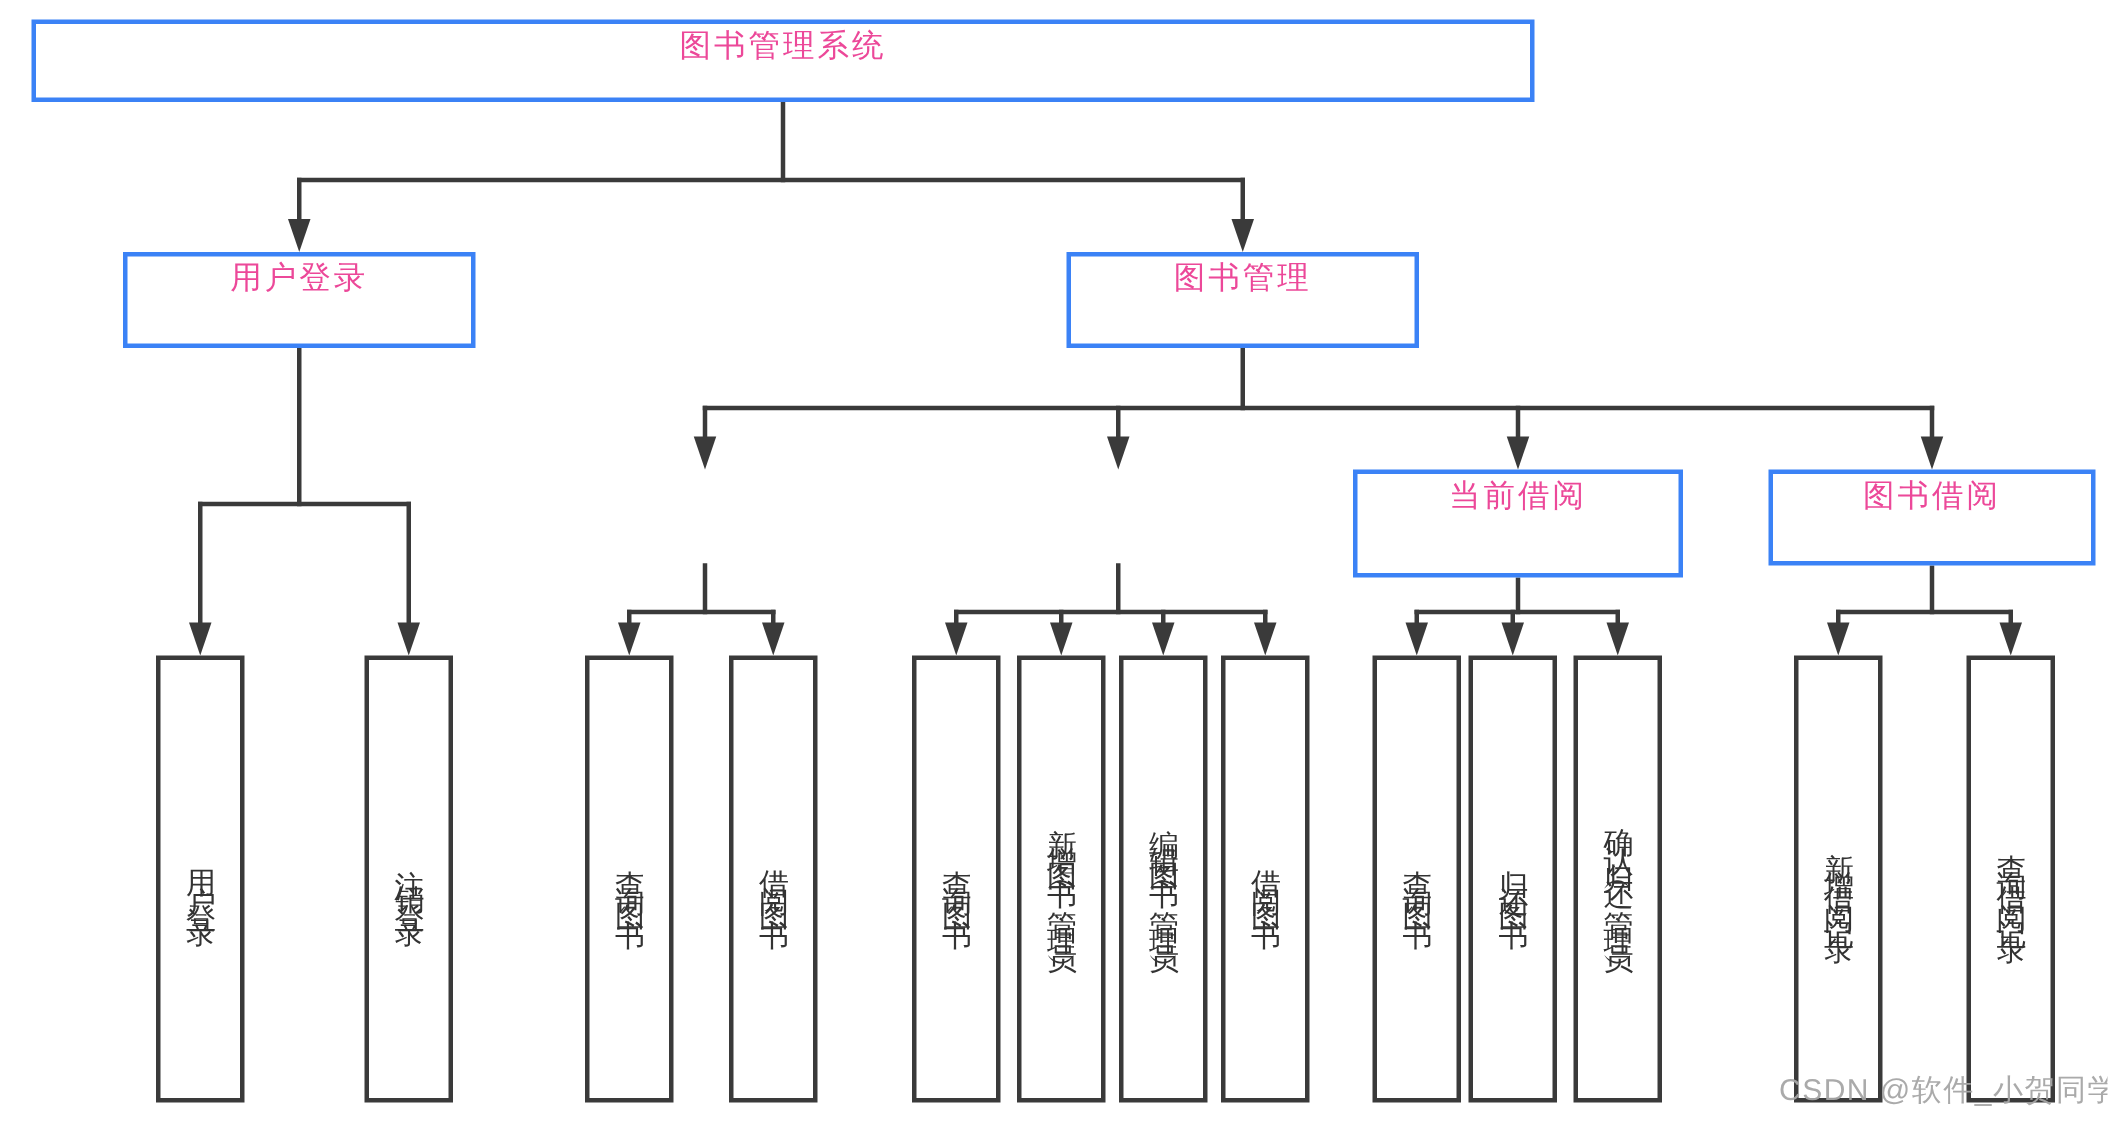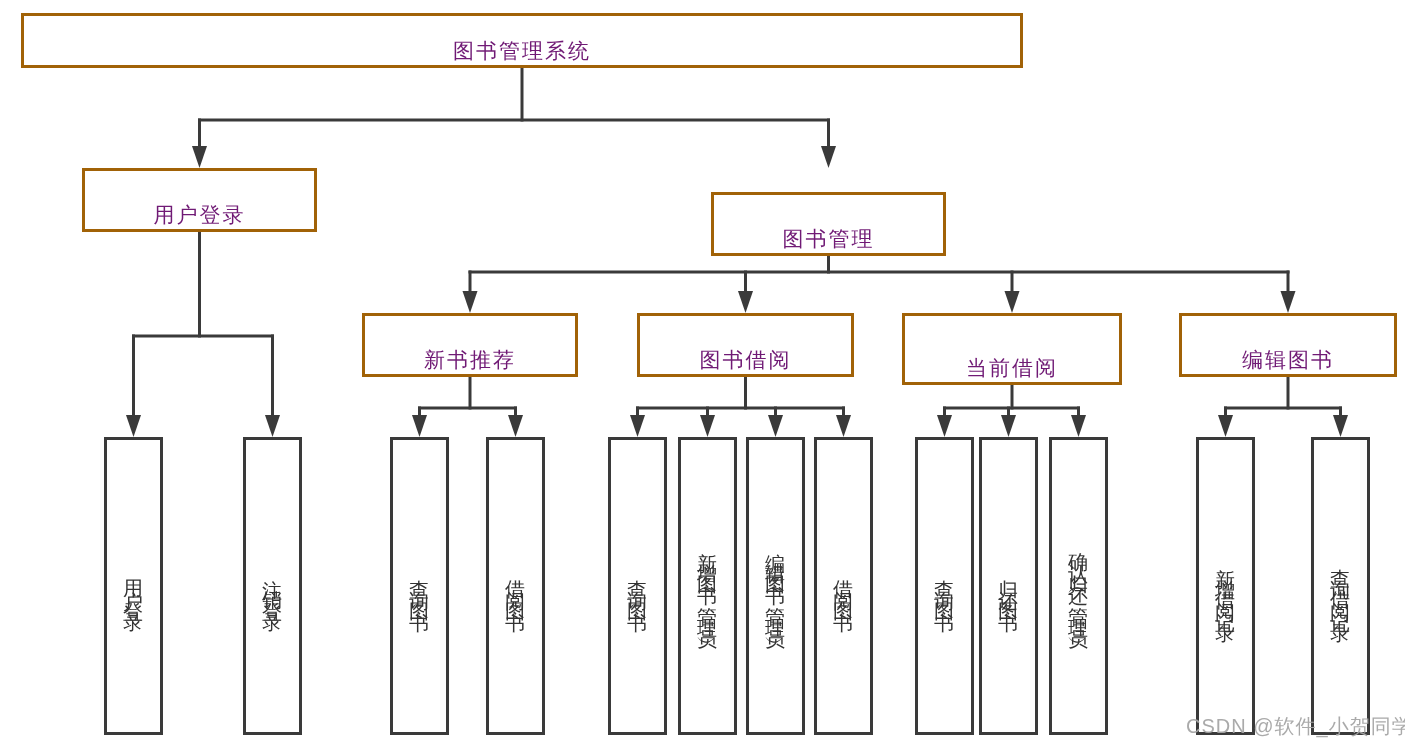--- a/index.html
+++ b/index.html
@@ -4,22 +4,22 @@
 <style>
   html, body { margin: 0; padding: 0; background: #ffffff; }
   body {
     width: 1405px; height: 747px; position: relative; overflow: hidden;
     font-family: "Liberation Sans", "DejaVu Sans", sans-serif;
   }
   .canvas { position: absolute; left: 0; top: 0; width: 1405px; height: 747px; }
   #connectors { position: absolute; left: 0; top: 0; width: 1405px; height: 747px; z-index: 1; }
   .hbox {
     position: absolute; box-sizing: border-box; background: #ffffff;
-    border: 3px solid #a16207; display: flex; align-items: flex-end; justify-content: center;
-    z-index: 2; color: #701a75; font-size: 21px; letter-spacing: 2px; white-space: nowrap;
+    border: 3px solid #3b82f6; display: flex; align-items: flex-start; justify-content: center;
+    z-index: 2; color: #ec4899; font-size: 21px; letter-spacing: 2px; white-space: nowrap;
   }
   .vbox {
     position: absolute; box-sizing: border-box; background: #ffffff;
     border: 3px solid #3a3a3a; width: 59px; height: 298px;
     display: flex; align-items: center; justify-content: center;
     z-index: 2; color: #333333;
   }
   .vbox .vtext {
     writing-mode: vertical-rl; text-orientation: mixed;
     font-size: 20px; letter-spacing: 11px; line-height: 1;
@@ -90,35 +90,29 @@
       <polygon points="1333,415 1348,415 1340.5,437" fill="#3a3a3a"></polygon>
     </svg>
 
   <div class="hbox" style="left:21px; top:13px; width:1002px; height:55px;">
     <span>图书管理系统</span>
   </div>
 
   <div class="hbox" style="left:82px; top:168px; width:235px; height:64px;">
     <span>用户登录</span>
   </div>
-  <div class="hbox" style="left:711px; top:168px; width:235px; height:64px;margin-top:24px;">
+  <div class="hbox" style="left:711px; top:168px; width:235px; height:64px;">
     <span>图书管理</span>
   </div>
 
-  <div class="hbox" style="left:362px; top:313px; width:216px; height:64px;">
-    <span>新书推荐</span>
-  </div>
-  <div class="hbox" style="left:637px; top:313px; width:217px; height:64px;">
-    <span>图书借阅</span>
-  </div>
   <div class="hbox" style="left:902px; top:313px; width:220px; height:72px;">
     <span>当前借阅</span>
   </div>
   <div class="hbox" style="left:1179px; top:313px; width:218px; height:64px;">
-    <span>编辑图书</span>
+    <span>图书借阅</span>
   </div>
 
   <div class="vbox" style="left:104px; top:437px;">
     <span class="vtext">用户登录</span>
   </div>
   <div class="vbox" style="left:243px; top:437px;">
     <span class="vtext">注销登录</span>
   </div>
 
   <div class="vbox" style="left:390px; top:437px;">

